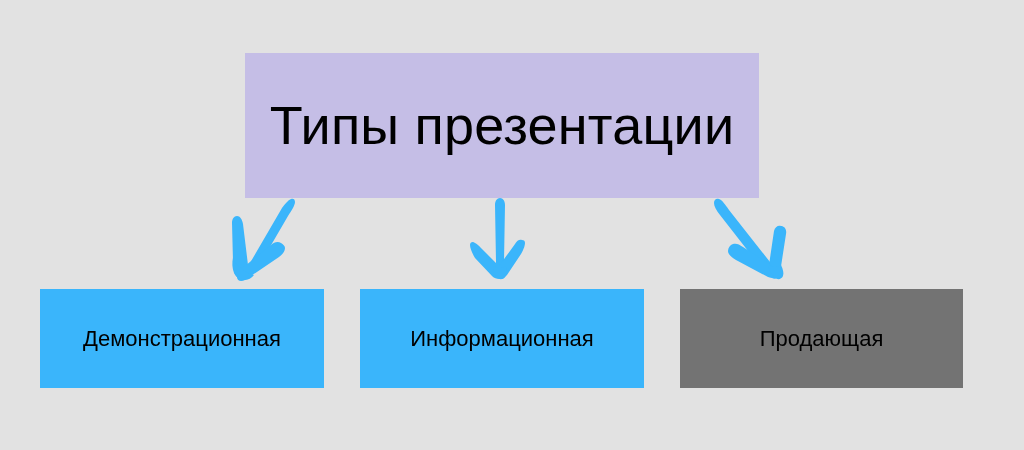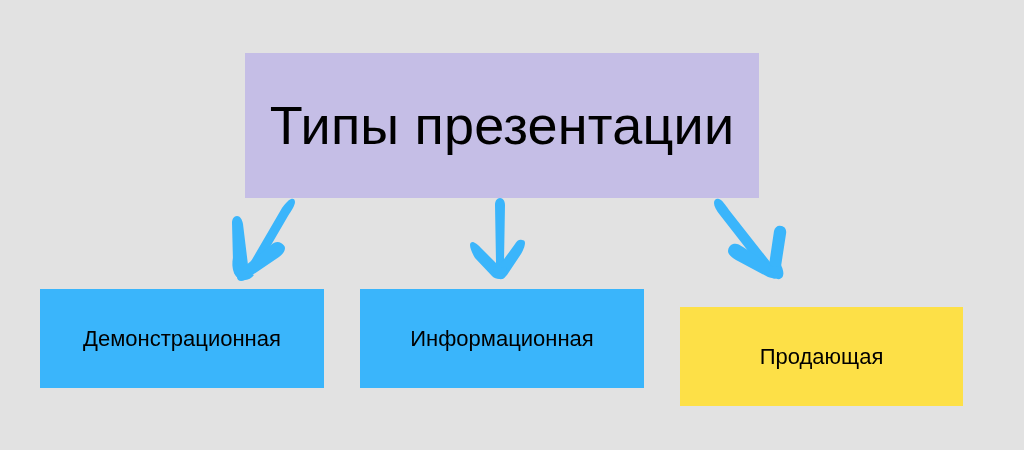--- a/index.html
+++ b/index.html
@@ -167,17 +167,17 @@
   </svg>
 
   <div class="node leaf-node" id="leaf-node-1" style="background: rgb(58, 181, 251); color: rgb(0, 0, 0);">
     <span>Информационная</span>
   </div>
 
   <div class="node leaf-node" id="leaf-node-0" style="background: rgb(58, 181, 251); color: rgb(0, 0, 0);">
     <span>Демонстрационная</span>
   </div>
 
-  <div class="node leaf-node" id="leaf-node-2" style="background: #fde047; color: rgb(0, 0, 0); margin-top: 18px;">
+  <div class="node leaf-node" id="leaf-node-2" style="background: #737373; color: rgb(0, 0, 0);">
     <span>Продающая</span>
   </div>
 
 </div>
 
 </body></html>

